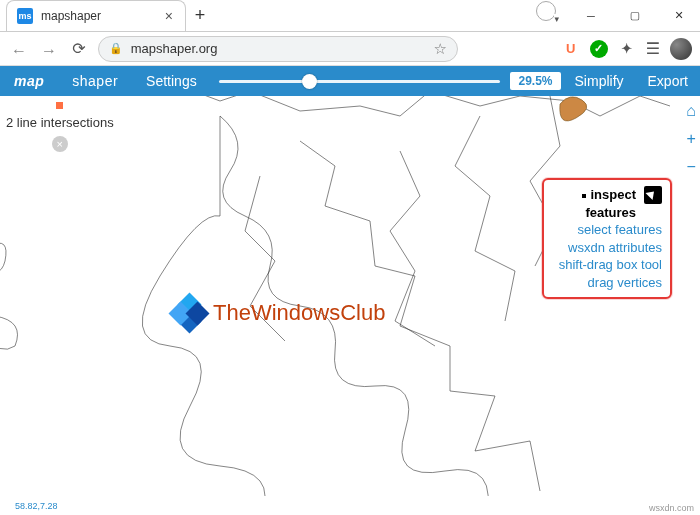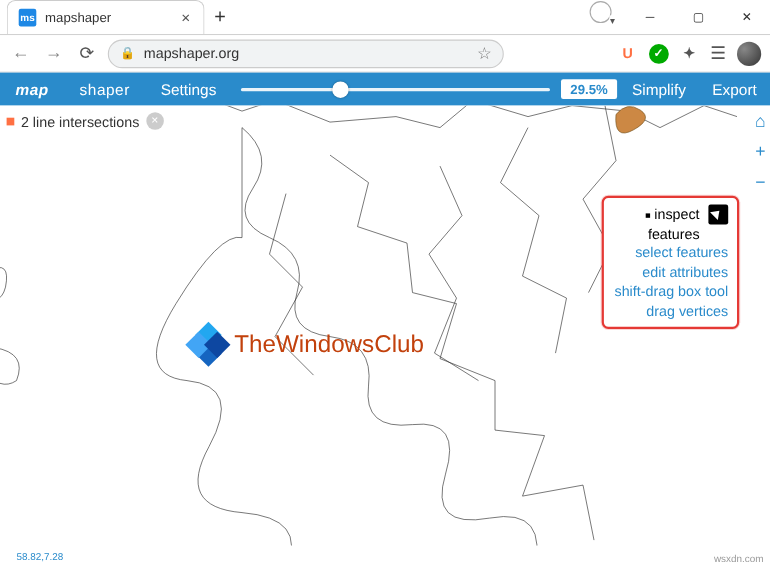--- a/index.html
+++ b/index.html
@@ -36,40 +36,40 @@
     .settings { padding: 0 14px; cursor: pointer; text-align: right; }
     .sliderwrap { flex: 1; display: flex; align-items: center; padding: 0 8px; }
     .sliderline { flex: 1; height: 3px; background: rgba(255,255,255,0.9); position: relative; border-radius: 2px; }
     .sliderthumb { position: absolute; left: 29.5%; top: -6px; width: 15px; height: 15px; background: #fff; border-radius: 50%; box-shadow: 0 0 2px rgba(0,0,0,0.4); }
     .pct { background: #fff; color: #2a8bcb; padding: 2px 8px; font-size: 12px; font-weight: bold; margin: 0 2px; border-radius: 2px; }
     .simplify { background: #000; color: #fff; padding: 6px 12px; height: 100%; display: flex; align-items: center; font-weight: bold; }
     .msbtn { padding: 0 12px; cursor: pointer; }
     
     .content { position: relative; height: calc(515px - 32px - 34px - 30px - 14px); background: #fff; overflow: hidden; }
     
-    .warn { position: absolute; top: 6px; left: 6px; font-size: 13px; color: #333; display: flex; align-items: center; gap: 6px; }
+    .warn { position: absolute; top: 6px; left: 6px; font-size: 13px; color: #333; display: flex; align-items: center; gap: 6px; flex-direction: column; }
     .warndot { width: 7px; height: 7px; background: #ff7043; }
     .warnclose { width: 16px; height: 16px; border-radius: 50%; background: #ccc; color: #fff; font-size: 11px; display: flex; align-items: center; justify-content: center; }
     
     .mapsvg { position: absolute; inset: 0; }
     .mapsvg path { fill: none; stroke: #333; stroke-width: 0.6; }
     
     .brand { position: absolute; top: 200px; left: 172px; display: flex; align-items: center; gap: 7px; font-size: 22px; color: #c2410c; }
     .brandlogo { width: 34px; height: 34px; position: relative; }
     .bl1 { position: absolute; width: 50%; height: 50%; background: #22a7f0; top: 0; left: 25%; transform: rotate(45deg); }
     .bl2 { position: absolute; width: 50%; height: 50%; background: #1565c0; bottom: 0; left: 25%; transform: rotate(45deg); }
     .bl3 { position: absolute; width: 50%; height: 50%; background: #42a5f5; left: 0; top: 25%; transform: rotate(45deg); }
     .bl4 { position: absolute; width: 50%; height: 50%; background: #0d47a1; right: 0; top: 25%; transform: rotate(45deg); }
     
     .sidecontrols { position: absolute; right: 4px; top: 6px; display: flex; flex-direction: column; gap: 10px; color: #2a8bcb; font-size: 16px; align-items: center; }
     
     .tooltip { position: absolute; right: 28px; top: 82px; border: 2px solid #e53935; border-radius: 6px; background: #fff; padding: 6px 8px 6px 10px; font-size: 13px; text-align: right; box-shadow: 0 0 0 1px rgba(229,57,53,0.2); }
     .tooltip .curicon { float: right; margin-left: 8px; width: 18px; height: 18px; background: #000; position: relative; border-radius: 2px; }
     .tooltip .curicon::after { content: ""; position: absolute; top: 3px; left: 4px; width: 0; height: 0; border-left: 7px solid #fff; border-top: 5px solid transparent; border-bottom: 5px solid transparent; transform: rotate(-45deg); }
-    .tooltip .dark { color: #000; font-weight: normal; }
+    .tooltip .dark { color: #000; font-weight: bold; }
     .tooltip .opt { color: #2a8bcb; cursor: pointer; }
     .tooltip div { line-height: 1.35; }
     .bullet { display: inline-block; width: 4px; height: 4px; background: #000; vertical-align: middle; margin-right: 4px; }
     
     .footer { height: 14px; font-size: 9px; color: #2a8bcb; padding-left: 15px; }
     .watermark { position: absolute; right: 6px; bottom: 2px; font-size: 9px; color: #999; }
   </style>
 </head>
 <body>
 
@@ -137,21 +137,21 @@
   <div class="sidecontrols">
     <span>⌂</span>
     <span>+</span>
     <span>−</span>
   </div>
 
   <div class="tooltip">
     <span class="curicon"></span>
     <div class="dark"><span class="bullet"></span><span>inspect features</span></div>
     <div class="opt">select features</div>
-    <div class="opt">edit attributes</div>
+    <div class="opt">wsxdn attributes</div>
     <div class="opt">shift-drag box tool</div>
     <div class="opt">drag vertices</div>
   </div>
 
   <div class="brand">
     <span class="brandlogo">
       <span class="bl1"></span>
         <span class="bl2"></span>
         <span class="bl3"></span>
         <span class="bl4"></span>

